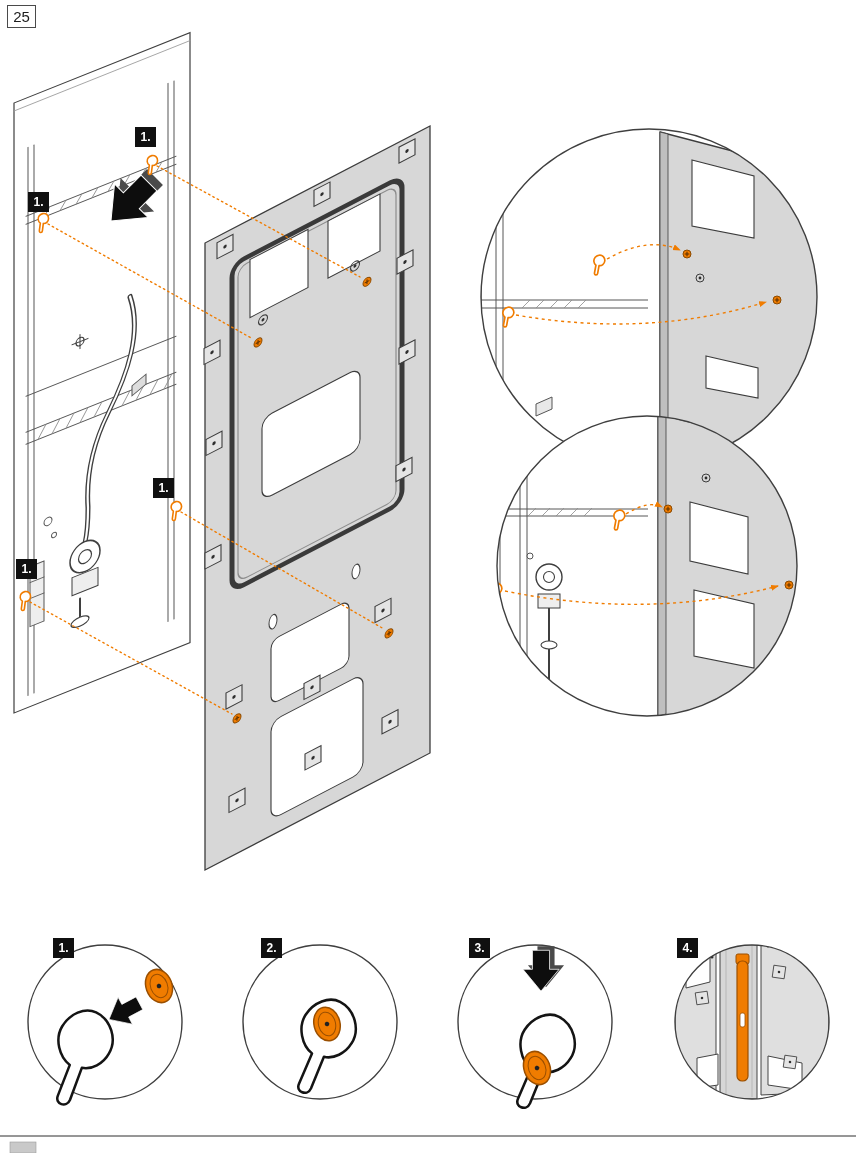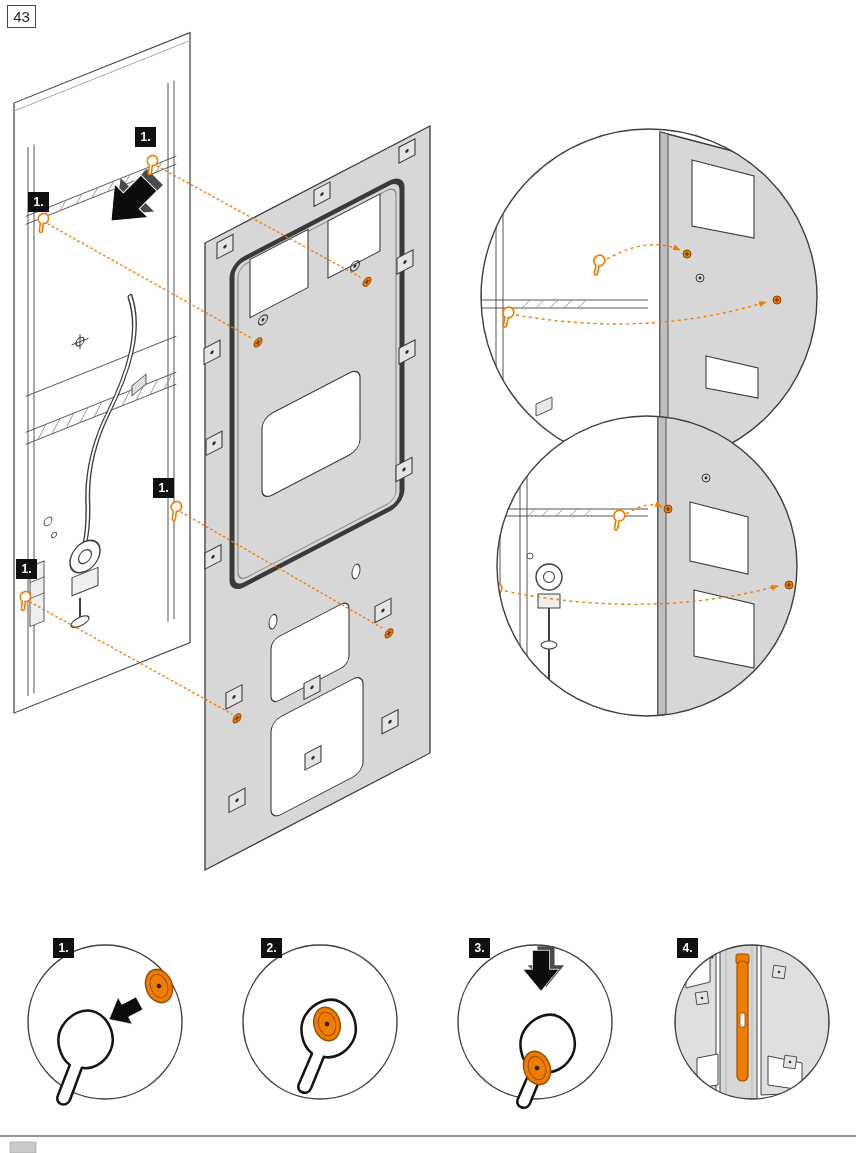--- a/index.html
+++ b/index.html
@@ -9,21 +9,21 @@
         background:#fff;color:#1e1e1e;font-size:15px;line-height:21px;text-align:center;padding:0 2px;z-index:4;}
   .badge{position:absolute;width:21px;height:20px;background:#101010;color:#fff;
         font-size:12px;font-weight:bold;display:flex;align-items:center;justify-content:center;z-index:3;}
   svg{position:absolute;left:0;top:0;}
 </style>
 </head>
 <body>
 
 <div class="page">
 
-  <div class="page-num">43</div>
+  <div class="page-num">25</div>
 
   <svg width="856" height="1153" viewBox="0 0 856 1153">
     <defs>
       <clipPath id="clipTop">
           <circle cx="649" cy="297" r="168"></circle>
         </clipPath>
       <clipPath id="clipBottom">
           <circle cx="647" cy="566" r="150"></circle>
         </clipPath>
       <clipPath id="clipC4">

